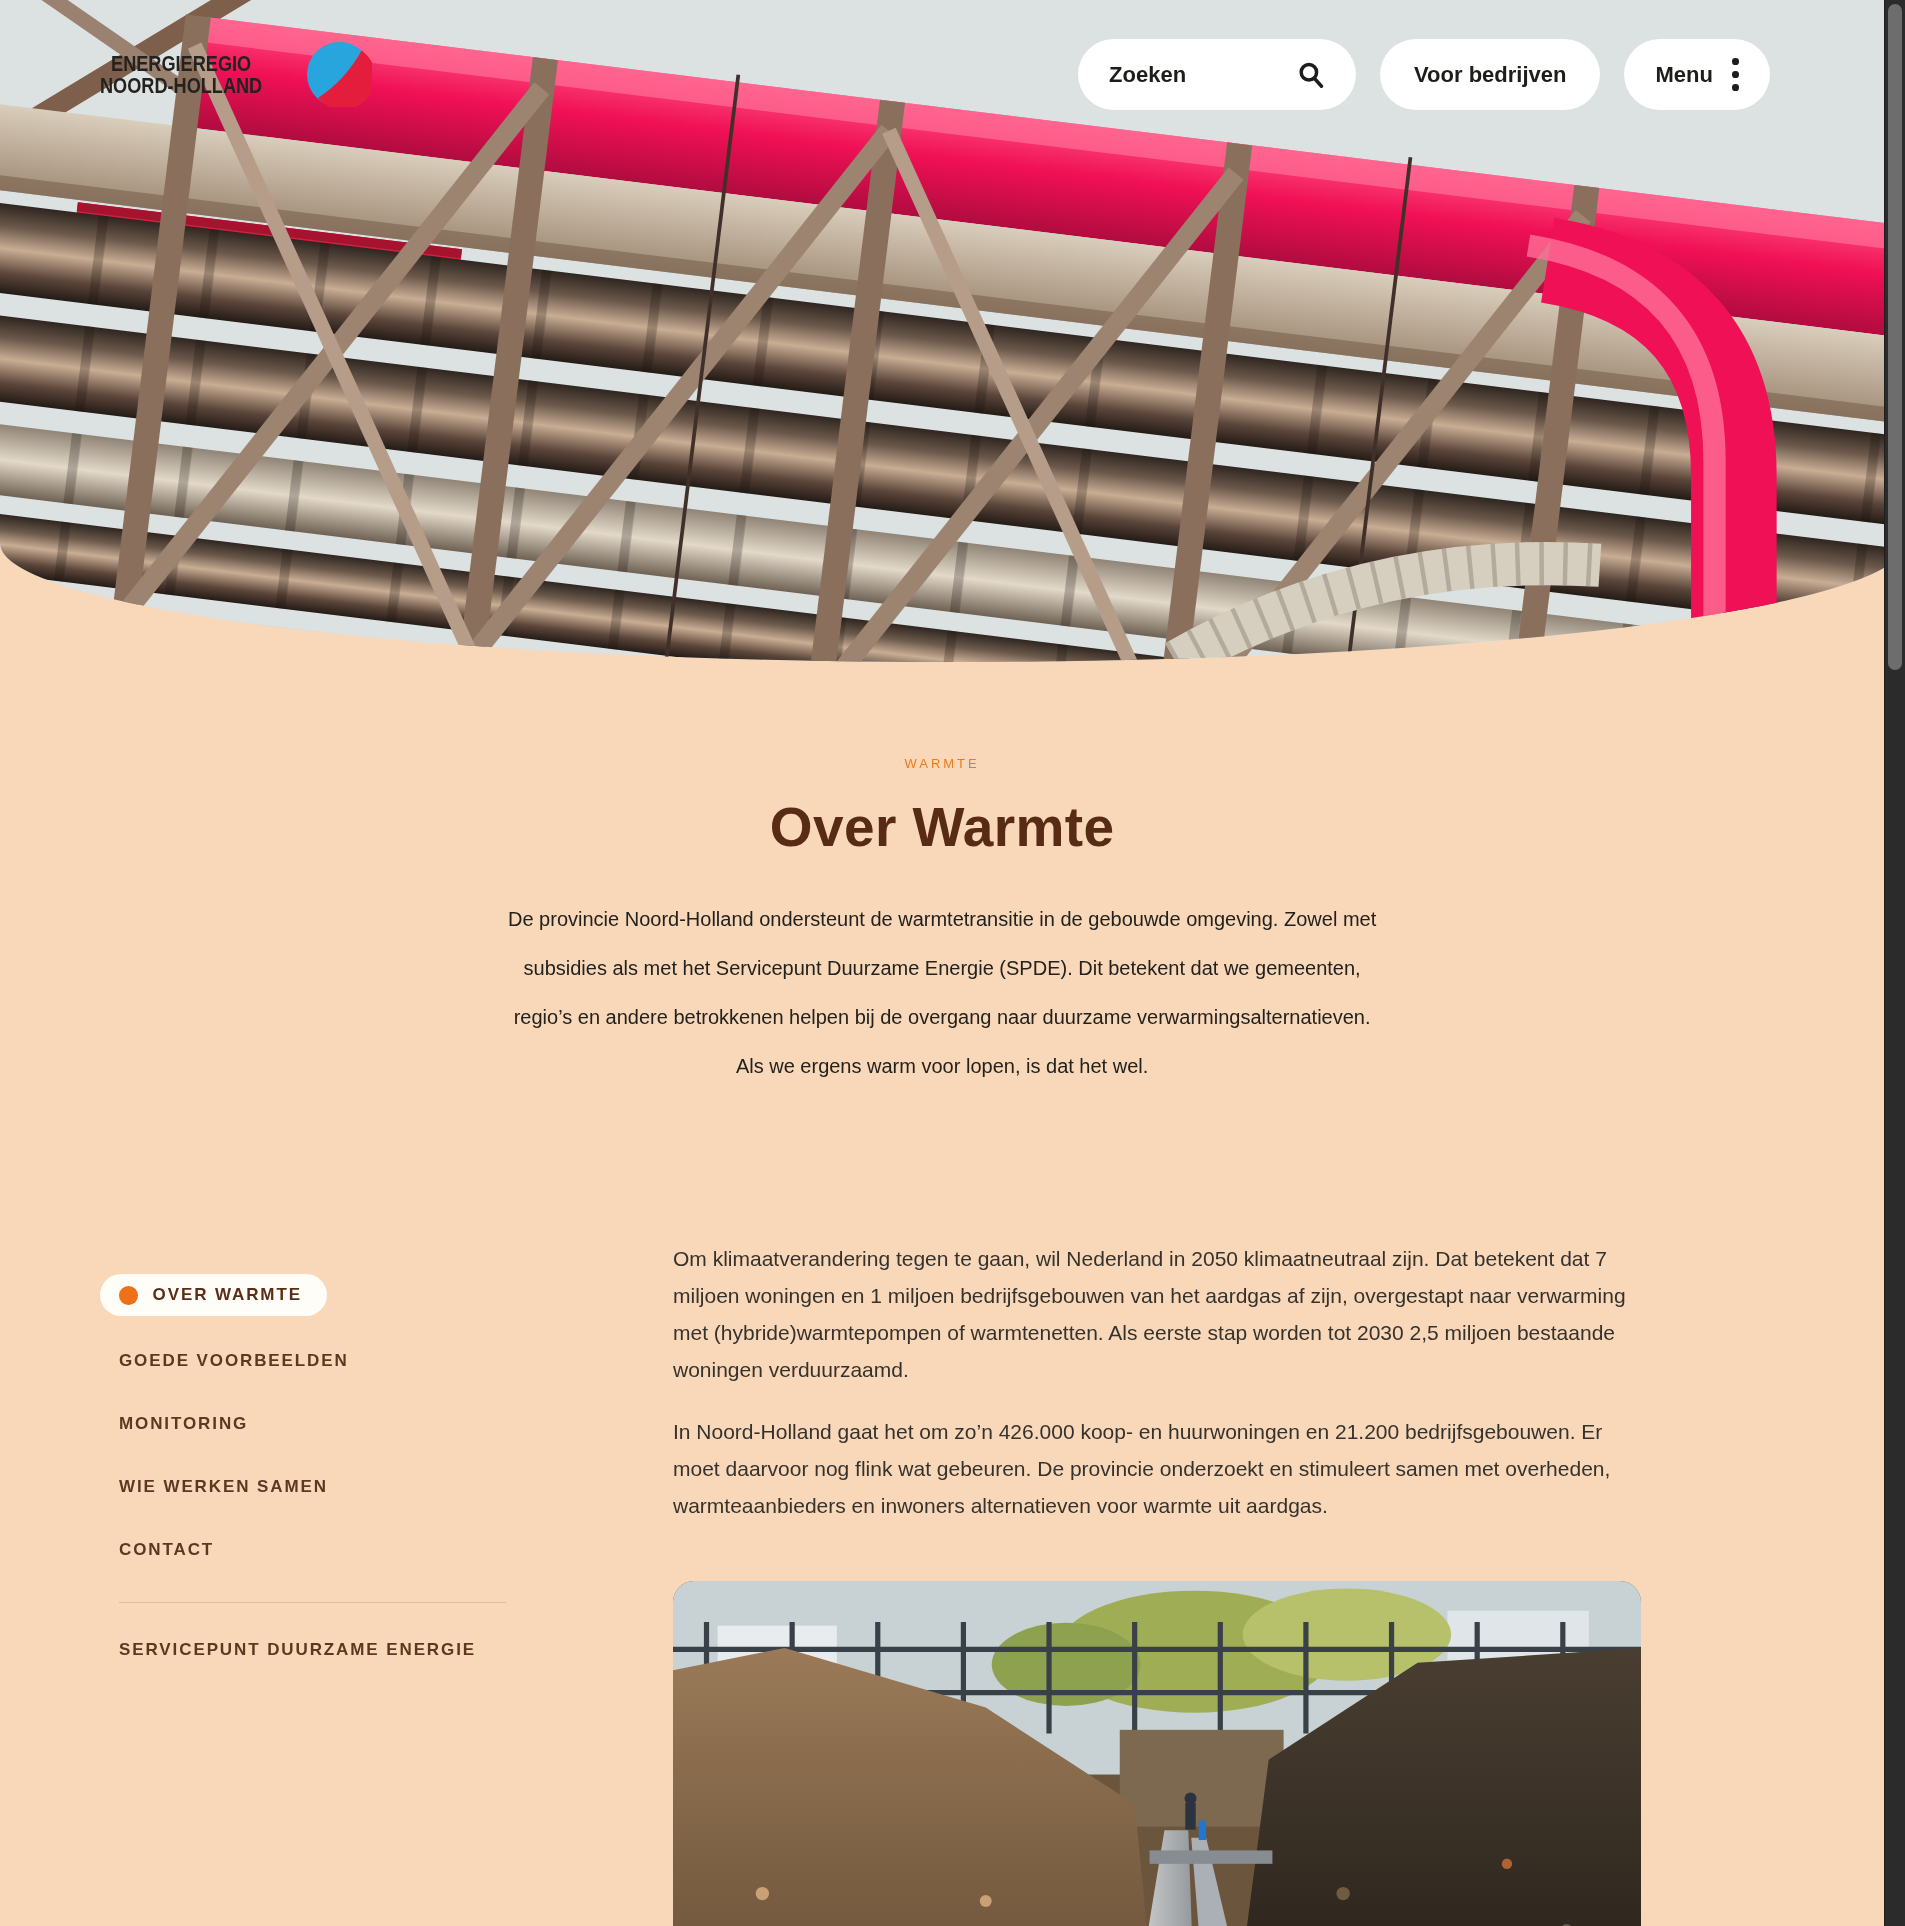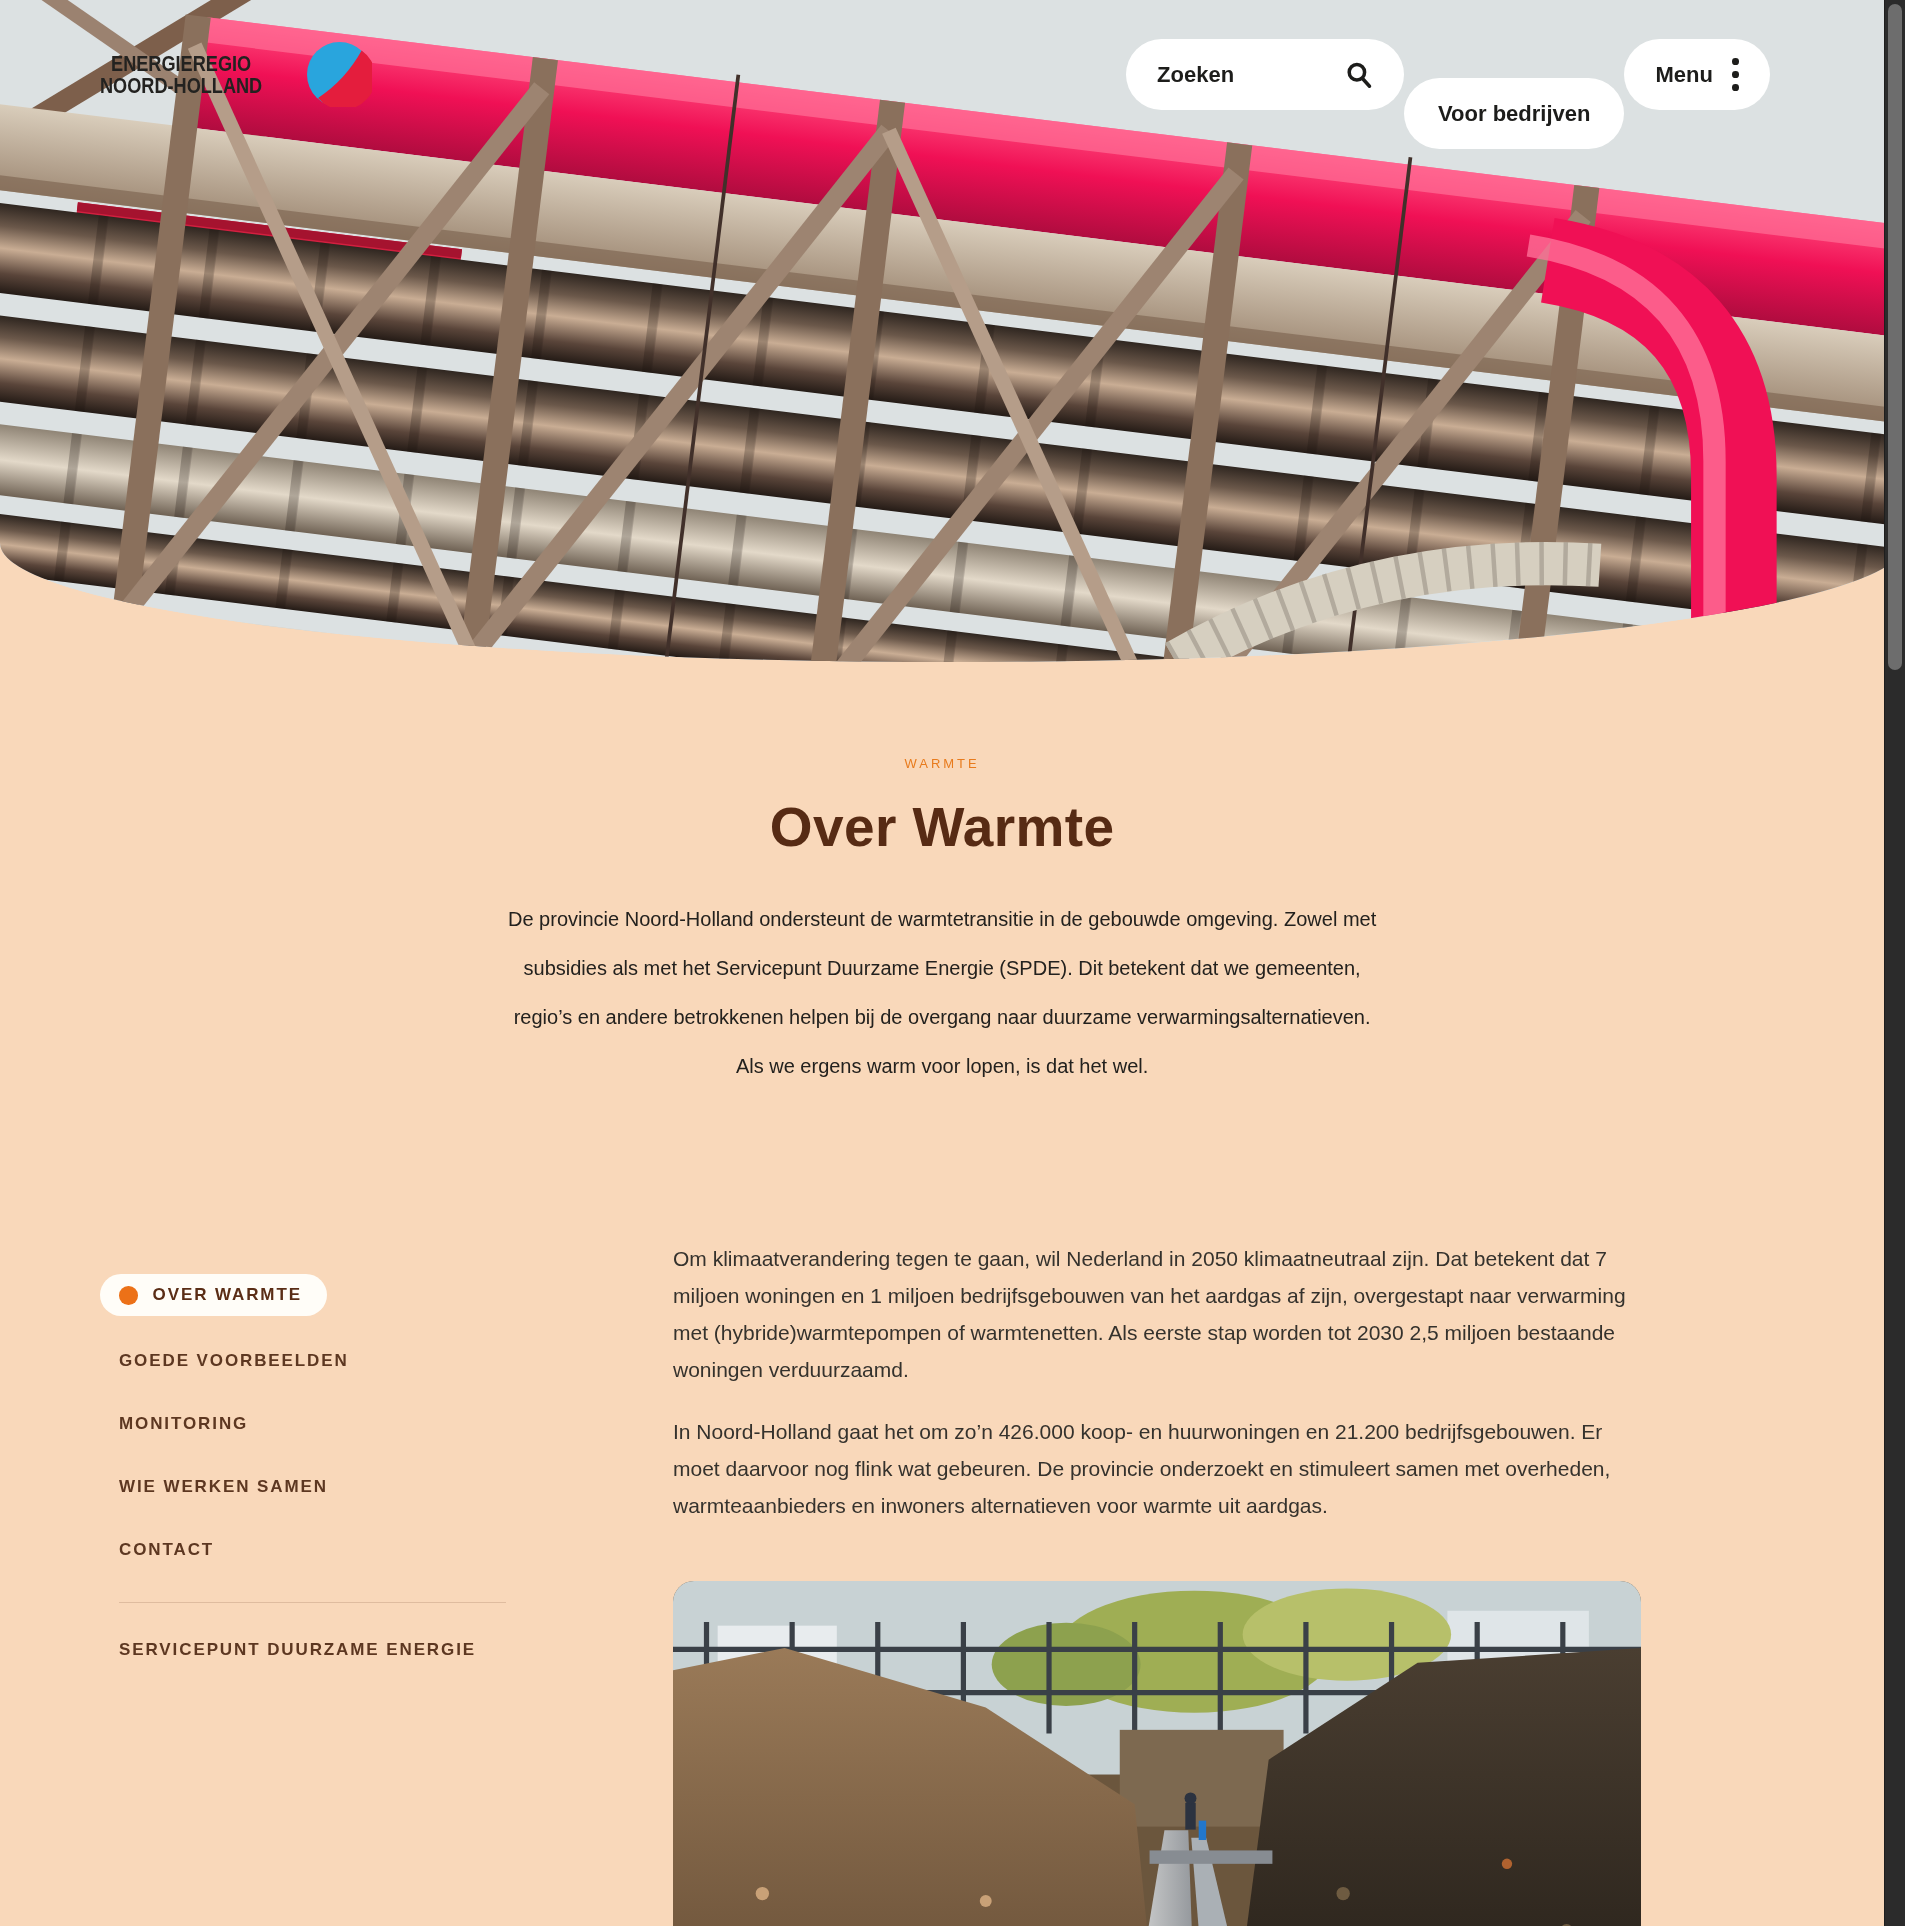--- a/index.html
+++ b/index.html
@@ -29,29 +29,29 @@
   }
   .logo { display:flex; align-items:center; gap:13.4px; margin-top:3px; cursor:pointer; }
   .logo-text {
     font-weight:bold; font-size:21.6px; line-height:22px;
     letter-spacing:0; color:#232220; text-align:center;
     transform:scaleX(.84); transform-origin:left center;
   }
   .logo-text span { display:block; }
   .logo-mark { width:65px; height:65px; flex:none; }
 
-  .header-actions { display:flex; }
+  .header-actions { display:flex; gap:24px; }
   .pill {
     height:71px; background:#ffffff; border:none; border-radius:36px;
     display:flex; align-items:center;
     font-family:inherit; font-weight:bold; font-size:22px; color:#1d1d1b;
     cursor:pointer;
   }
   .pill-search { width:278px; padding:0 31px; justify-content:space-between; }
-  .pill-business { padding:7px 34px;margin-top:39px; }
+  .pill-business { padding:7px 34px; }
   .pill-menu { padding:16px 31px; gap:19.4px; }
   .search-icon { width:28px; height:28px; }
   .kebab { display:flex; flex-direction:column; gap:6px; }
   .kebab i { width:6.7px; height:6.7px; border-radius:50%; background:#1d1d1b; display:block; }
 
   
   main { position:relative; padding-top:753px; }
   .page-head { width:923px; margin:0 auto; text-align:center; transform:translateX(-10.4px); }
   .eyebrow {
     font-size:13px; font-weight:normal; letter-spacing:3px;

